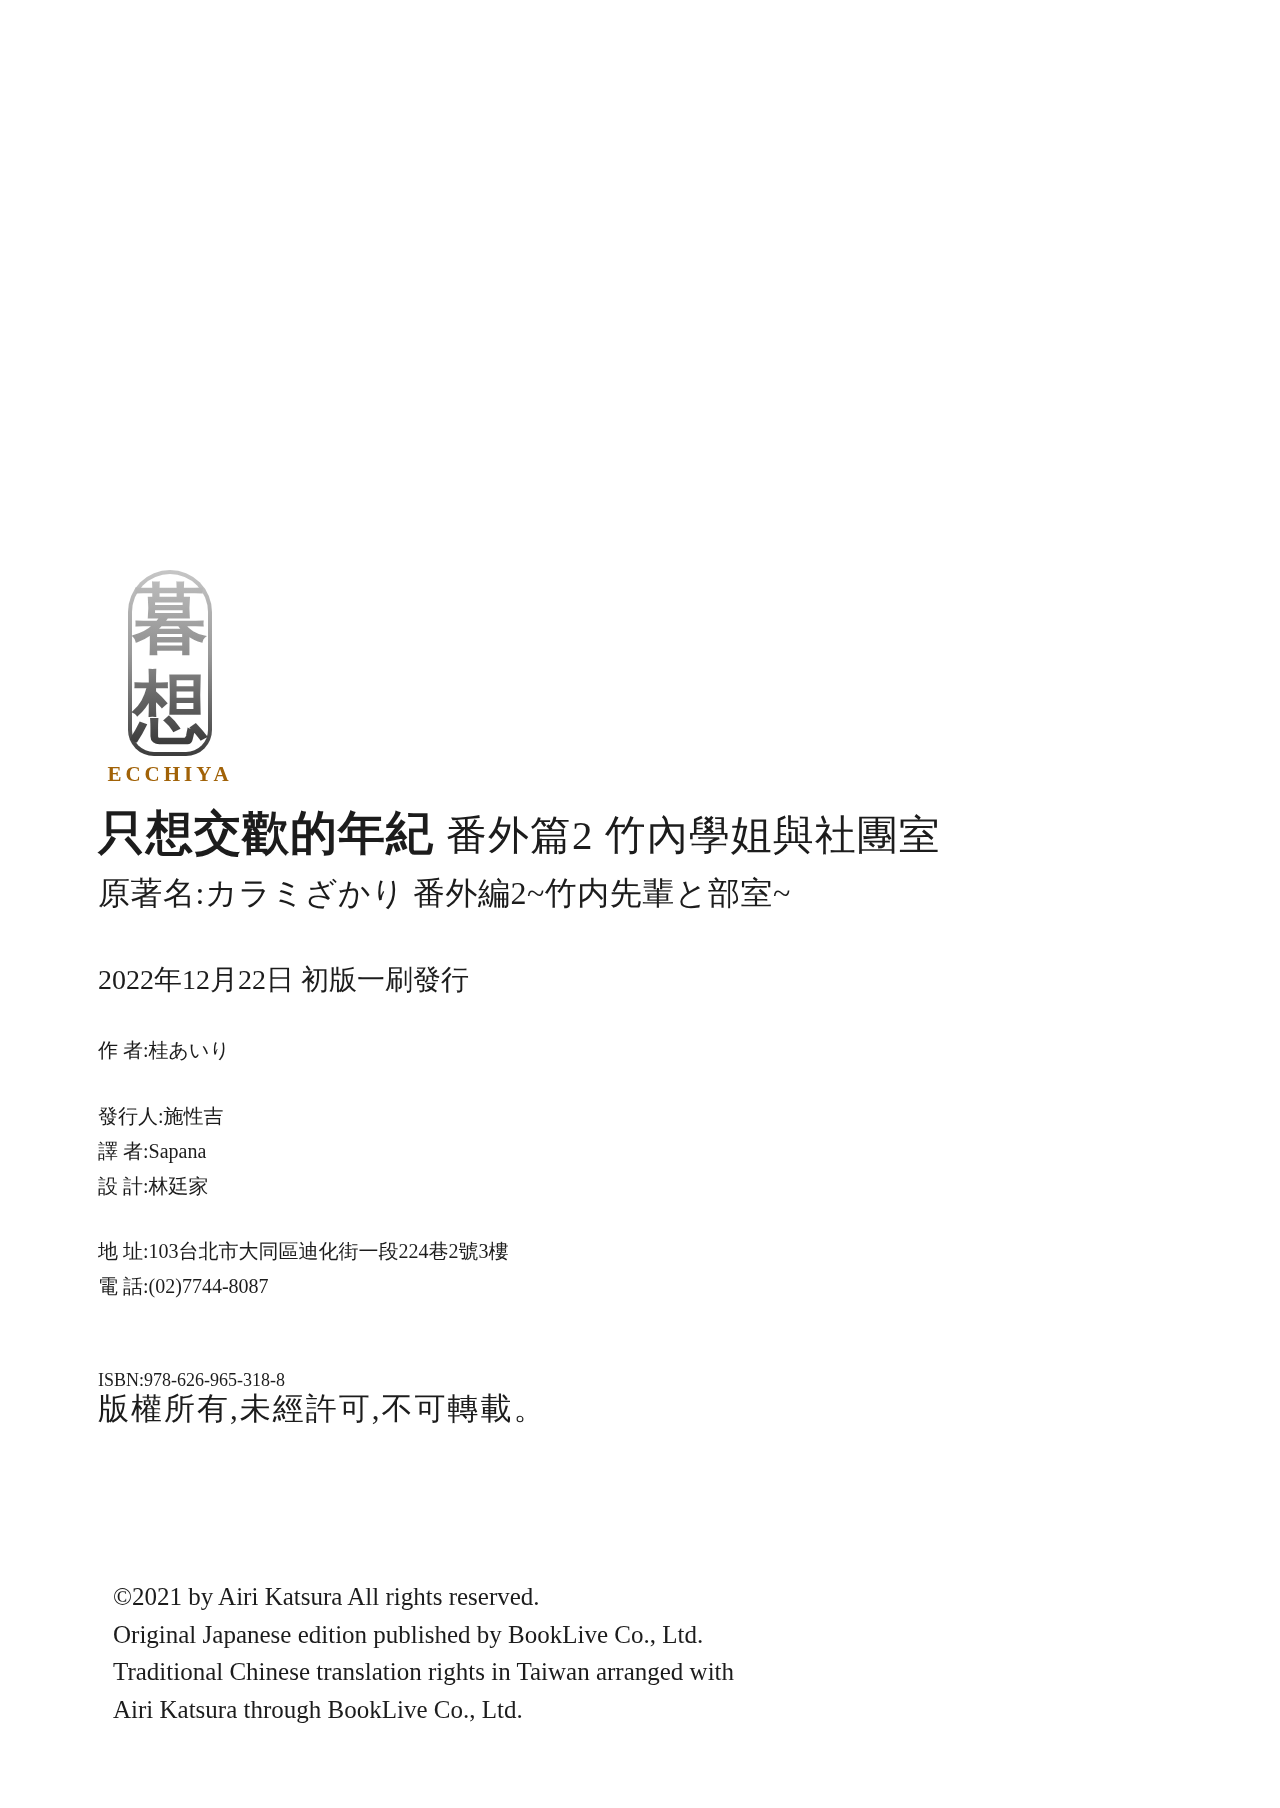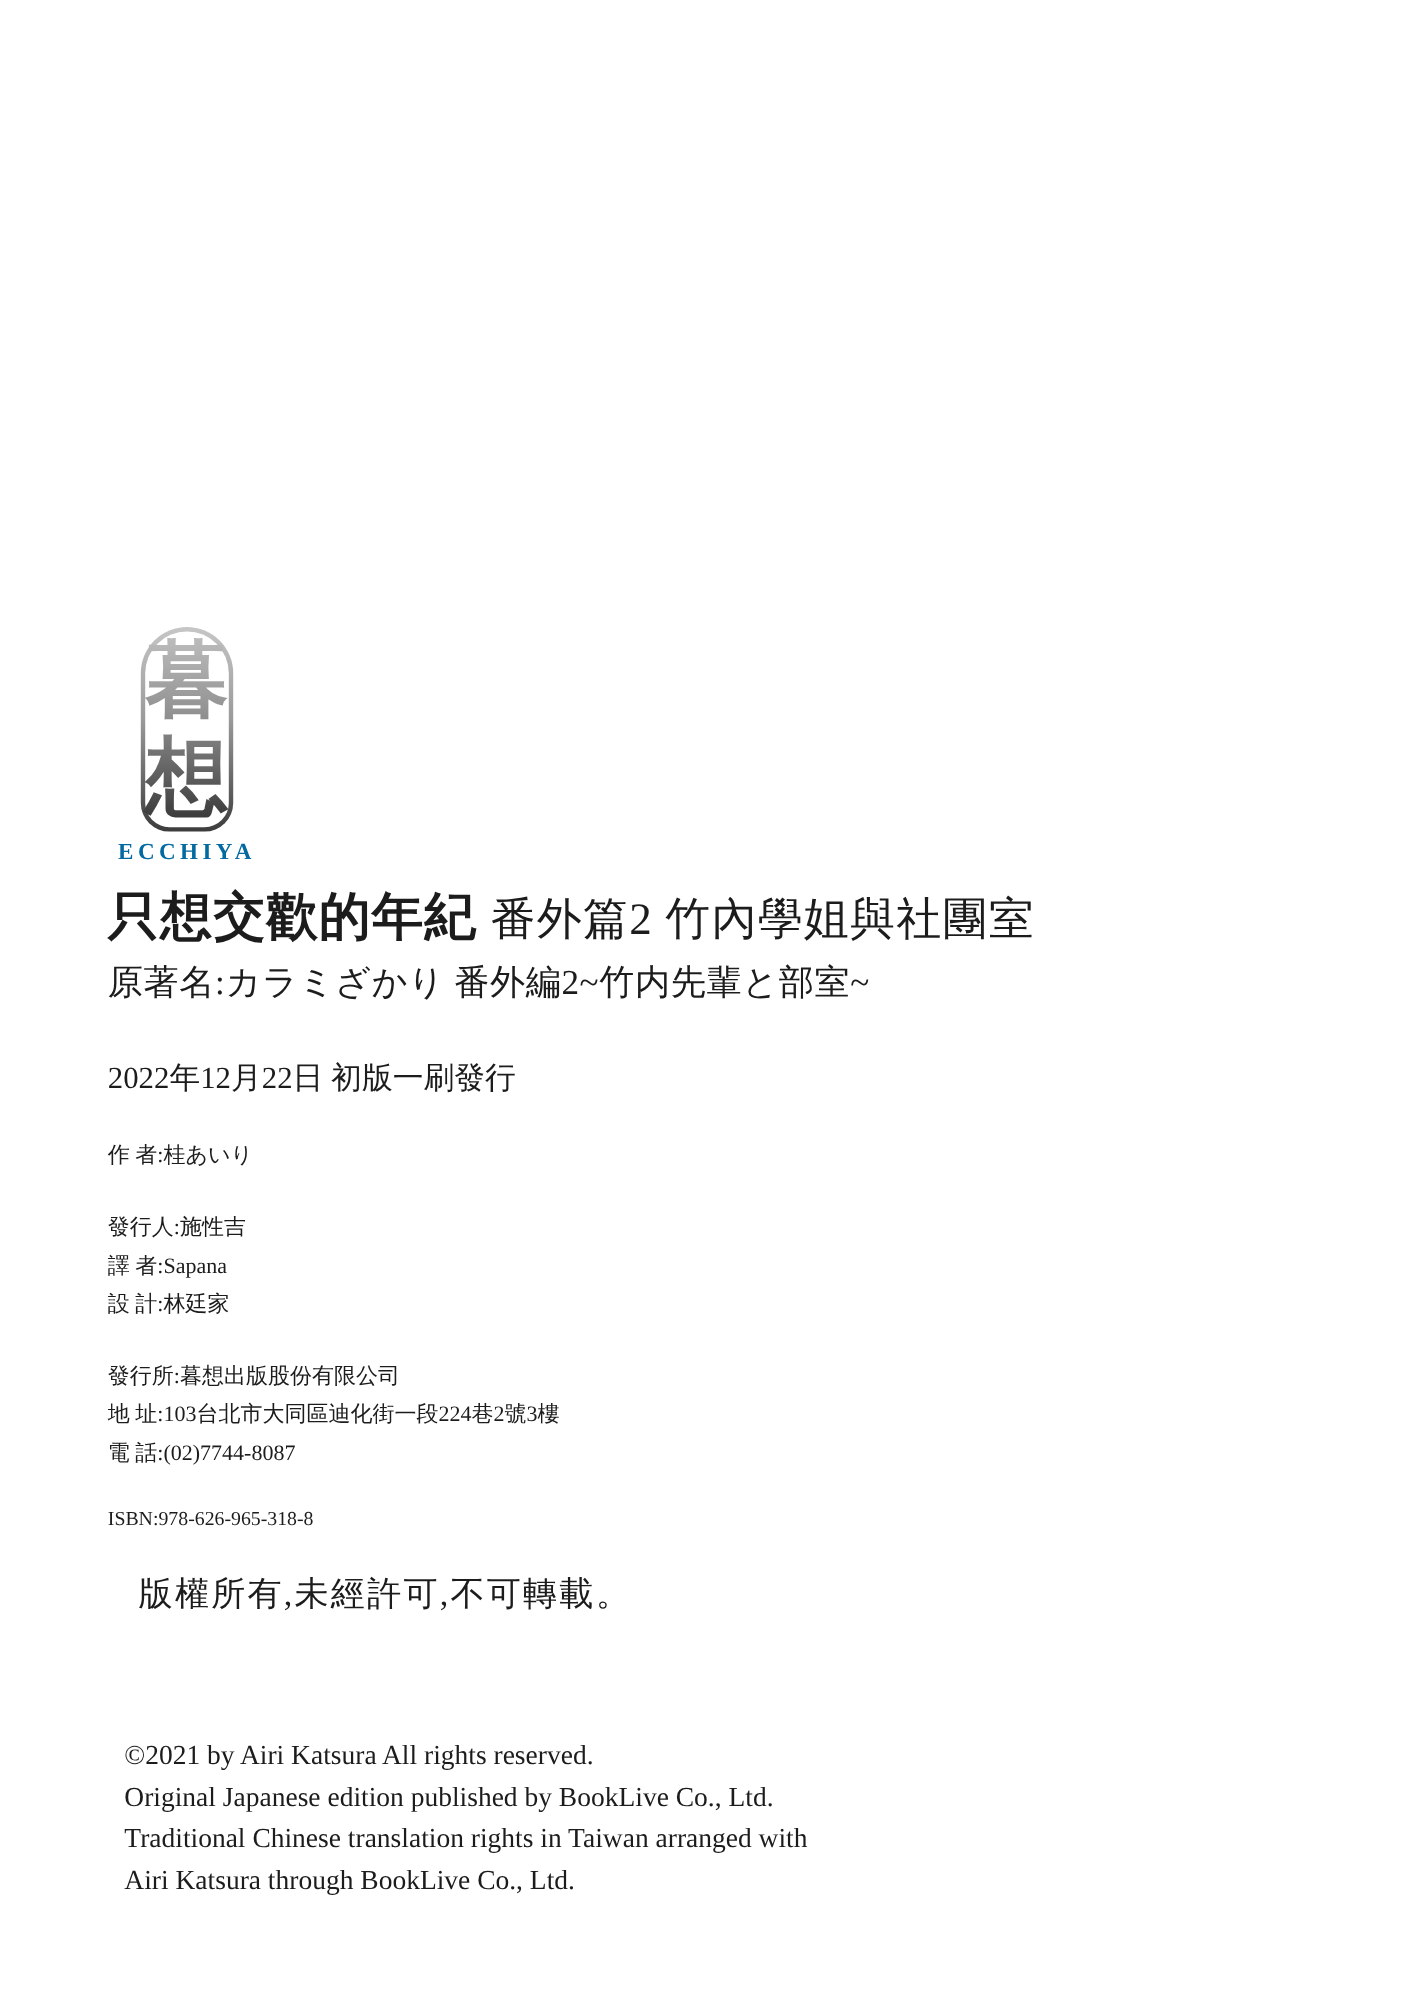--- a/index.html
+++ b/index.html
@@ -52,21 +52,21 @@
     background: linear-gradient(180deg, #c2c2c2 0%, #8e8e8e 45%, #303030 100%);
     -webkit-background-clip: text;
     background-clip: text;
     color: transparent;
   }
   .publisher-name {
     margin-top: 6px;
     font-size: 21px;
     font-weight: bold;
     letter-spacing: 4px;
-    color: #0369a1;
+    color: #a16207;
   }
 
   
   .title-block {
     position: absolute;
     left: 98px;
     top: 802px;
   }
   .title-line {
     display: flex;
@@ -99,24 +99,23 @@
   }
   .date-line { top: 961px; }
 
   .credit-group { line-height: 35px; font-size: 20px; }
   .author-line   { top: 1033px; }
   .pub-group     { top: 1099px; }
   .office-group  { top: 1234px; }
   .isbn-line     { top: 1370px; font-size: 18px; }
 
   .rights-line {
-    top: 1428px;
+    top: 1388px;
     font-size: 31px;
     letter-spacing: 2px;
-    margin-left: 28px;
   }
 
   .copyright-block {
     position: absolute;
     left: 113px;
     top: 1578px;
     font-size: 25px;
     line-height: 37.5px;
     white-space: nowrap;
   }
@@ -158,23 +157,20 @@
     <div>
       <span>譯 者</span><span>:</span><span>Sapana</span>
     </div>
     <div>
       <span>設 計</span><span>:</span><span>林廷家</span>
     </div>
   </div>
 
   <div class="text-line credit-group office-group">
     <div>
-      <span>發行所</span><span>:</span><span>暮想出版股份有限公司</span>
-    </div>
-    <div>
       <span>地 址</span><span>:</span><span>103台北市大同區迪化街一段224巷2號3樓</span>
     </div>
     <div>
       <span>電 話</span><span>:</span><span>(02)7744-8087</span>
     </div>
   </div>
 
   <div class="text-line isbn-line">
     <span>ISBN</span><span>:</span><span>978-626-965-318-8</span>
   </div>

